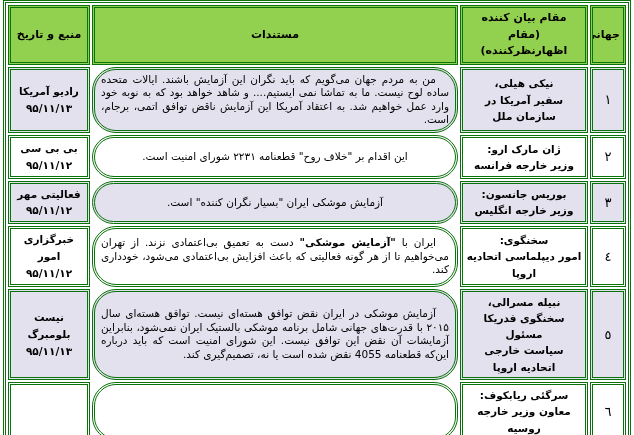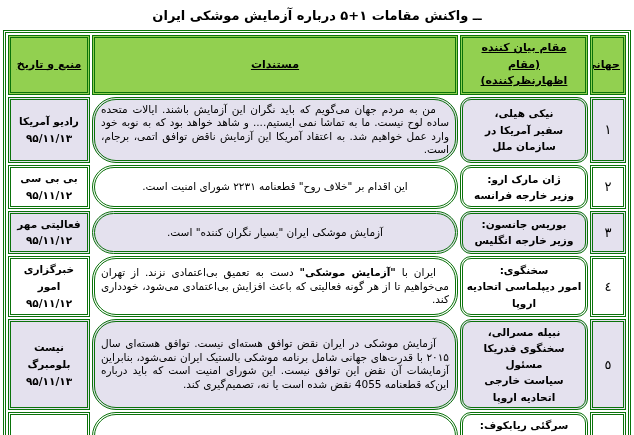--- a/index.html
+++ b/index.html
@@ -13,47 +13,46 @@
     padding:8px 0 7px 0;color:#000;
   }
   table.rx{
     width:622px;margin:0 auto;table-layout:fixed;
     border-collapse:separate;border-spacing:2px;
     border:3px double var(--bc);background:#fff;
   }
   th,td{border:3px double var(--bc);overflow:hidden;}
   th{
     background:var(--hd);font-size:11px;font-weight:bold;
-    text-align:center;vertical-align:middle;padding:2px 3px;line-height:1.5;text-decoration:underline;
+    text-align:center;vertical-align:middle;padding:2px 3px;line-height:1.5;
   }
   td{font-size:10.5px;vertical-align:middle;background:#ffffff;padding:2px 5px;}
   tbody tr:nth-child(odd) td{background:var(--alt);}
   .c-num{text-align:center;font-size:13px;line-height:1;}
   .c-off{
     text-align:center;font-weight:bold;white-space:pre-line;
-    line-height:1.55;padding:2px 3px;border-radius:11px;
+    line-height:1.55;padding:2px 3px;
   }
   .c-doc{text-align:justify;line-height:1.3;text-indent:13px;padding:3px 6px;border-radius:24px;}
   tr.center .c-doc{text-align:center;text-indent:0;}
   .c-src{text-align:center;font-weight:bold;line-height:1.6;padding:2px 2px;margin-top:23px;}
   .c-doc b{font-weight:bold;}
   
   thead tr th{height:32px;}
   tr.r1 td{height:52px;}
   tr.r2 td{height:30px;}
   tr.r3 td{height:30px;}
   tr.r4 td{height:38px;}
   tr.r5 td{height:66px;}
   tr.r6 td{height:36px;}
 </style>
 </head>
 <body>
 
 <div class="page">
-  <div class="title">ــ واکنش مقامات ۱+۵ درباره آزمایش موشکی ایران</div>
 
   <table class="rx">
     <colgroup>
       <col style="width:36px">
         <col style="width:128px">
         <col style="width:366px">
         <col style="width:82px">
     </colgroup>
     <thead>
       <tr>

